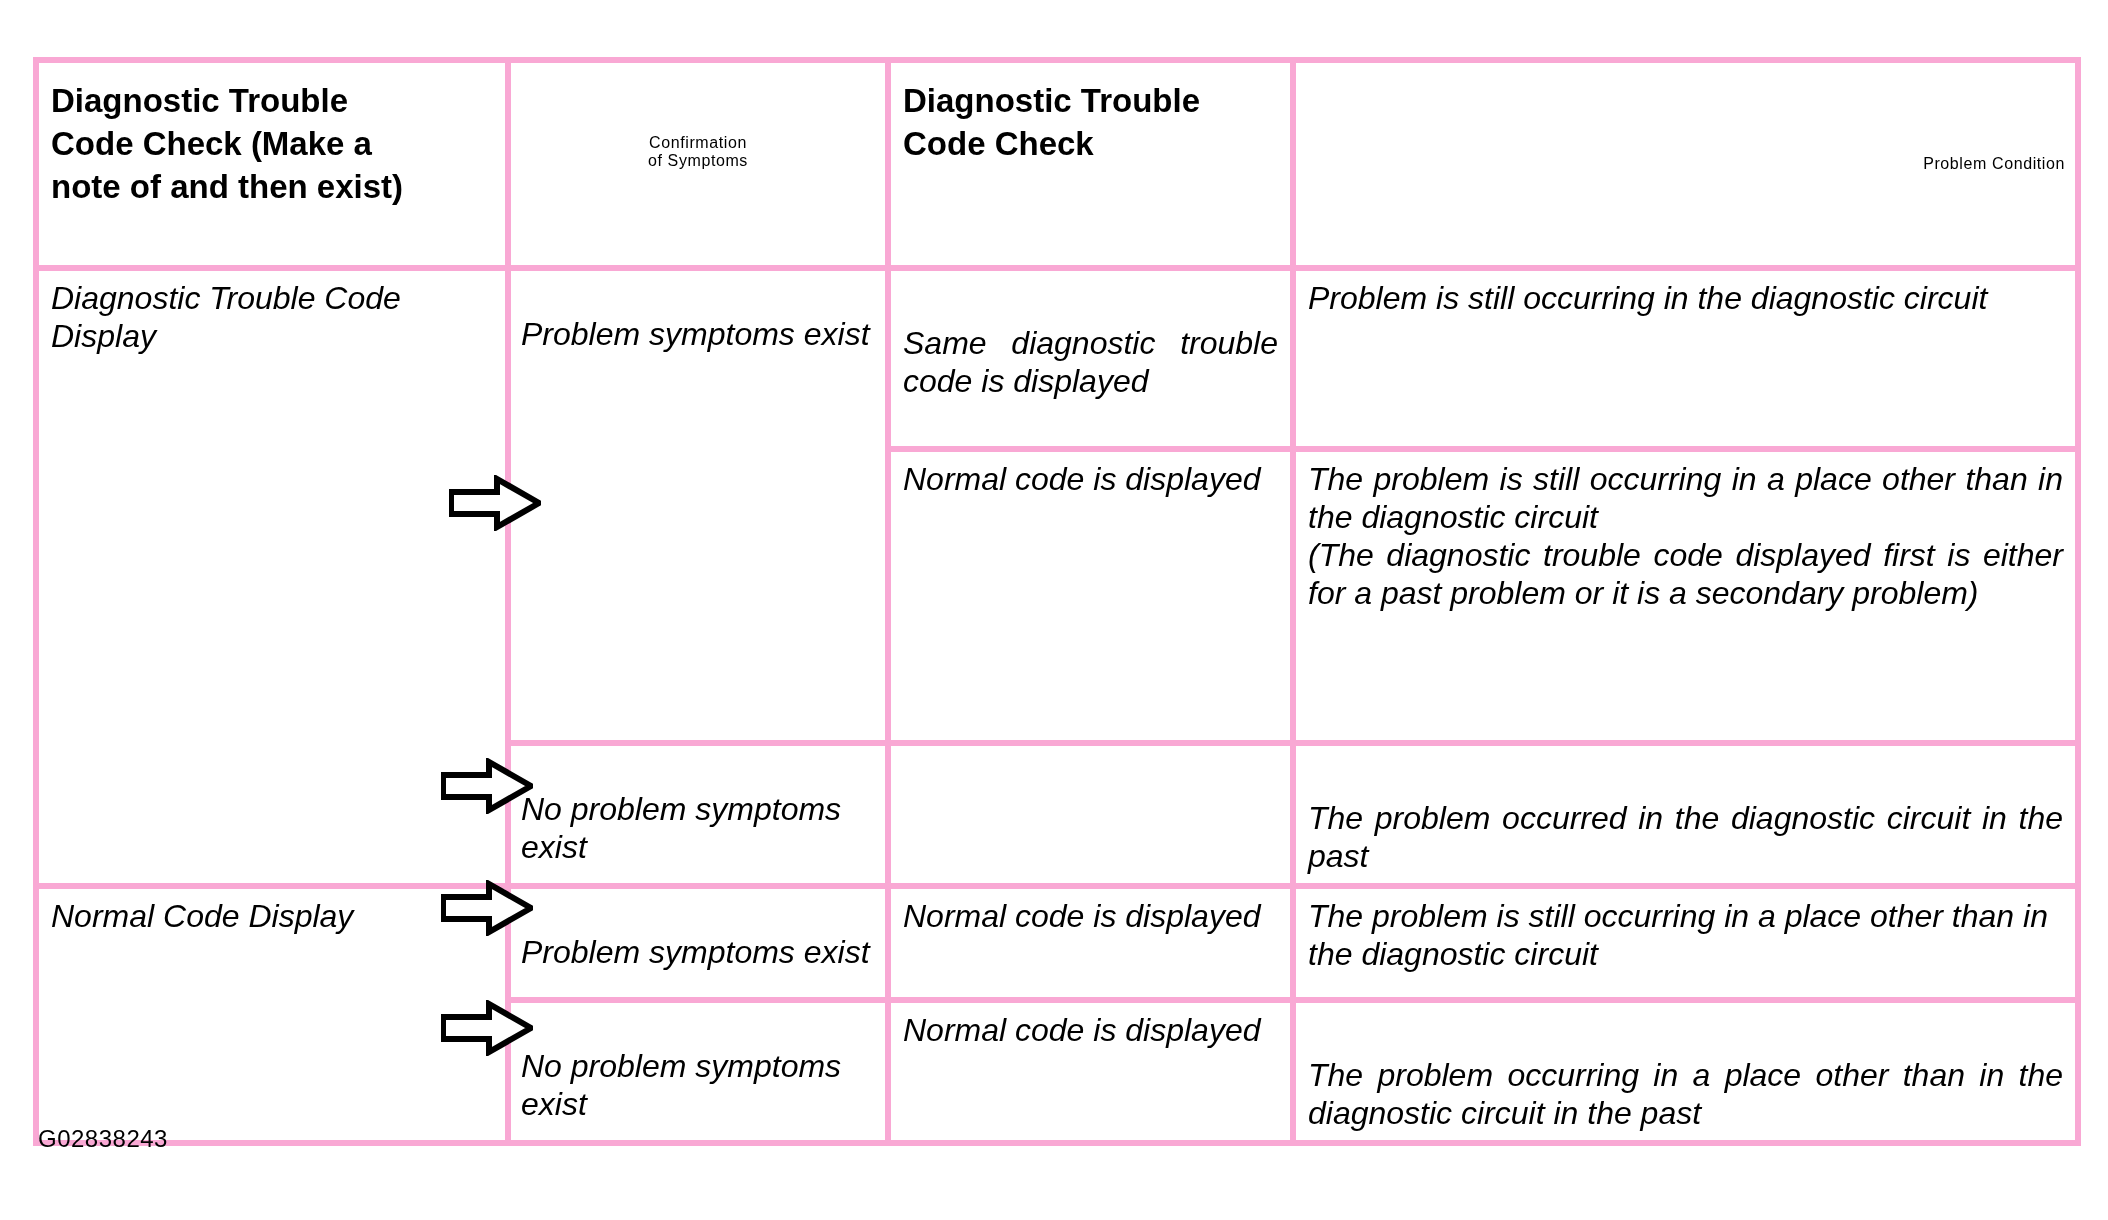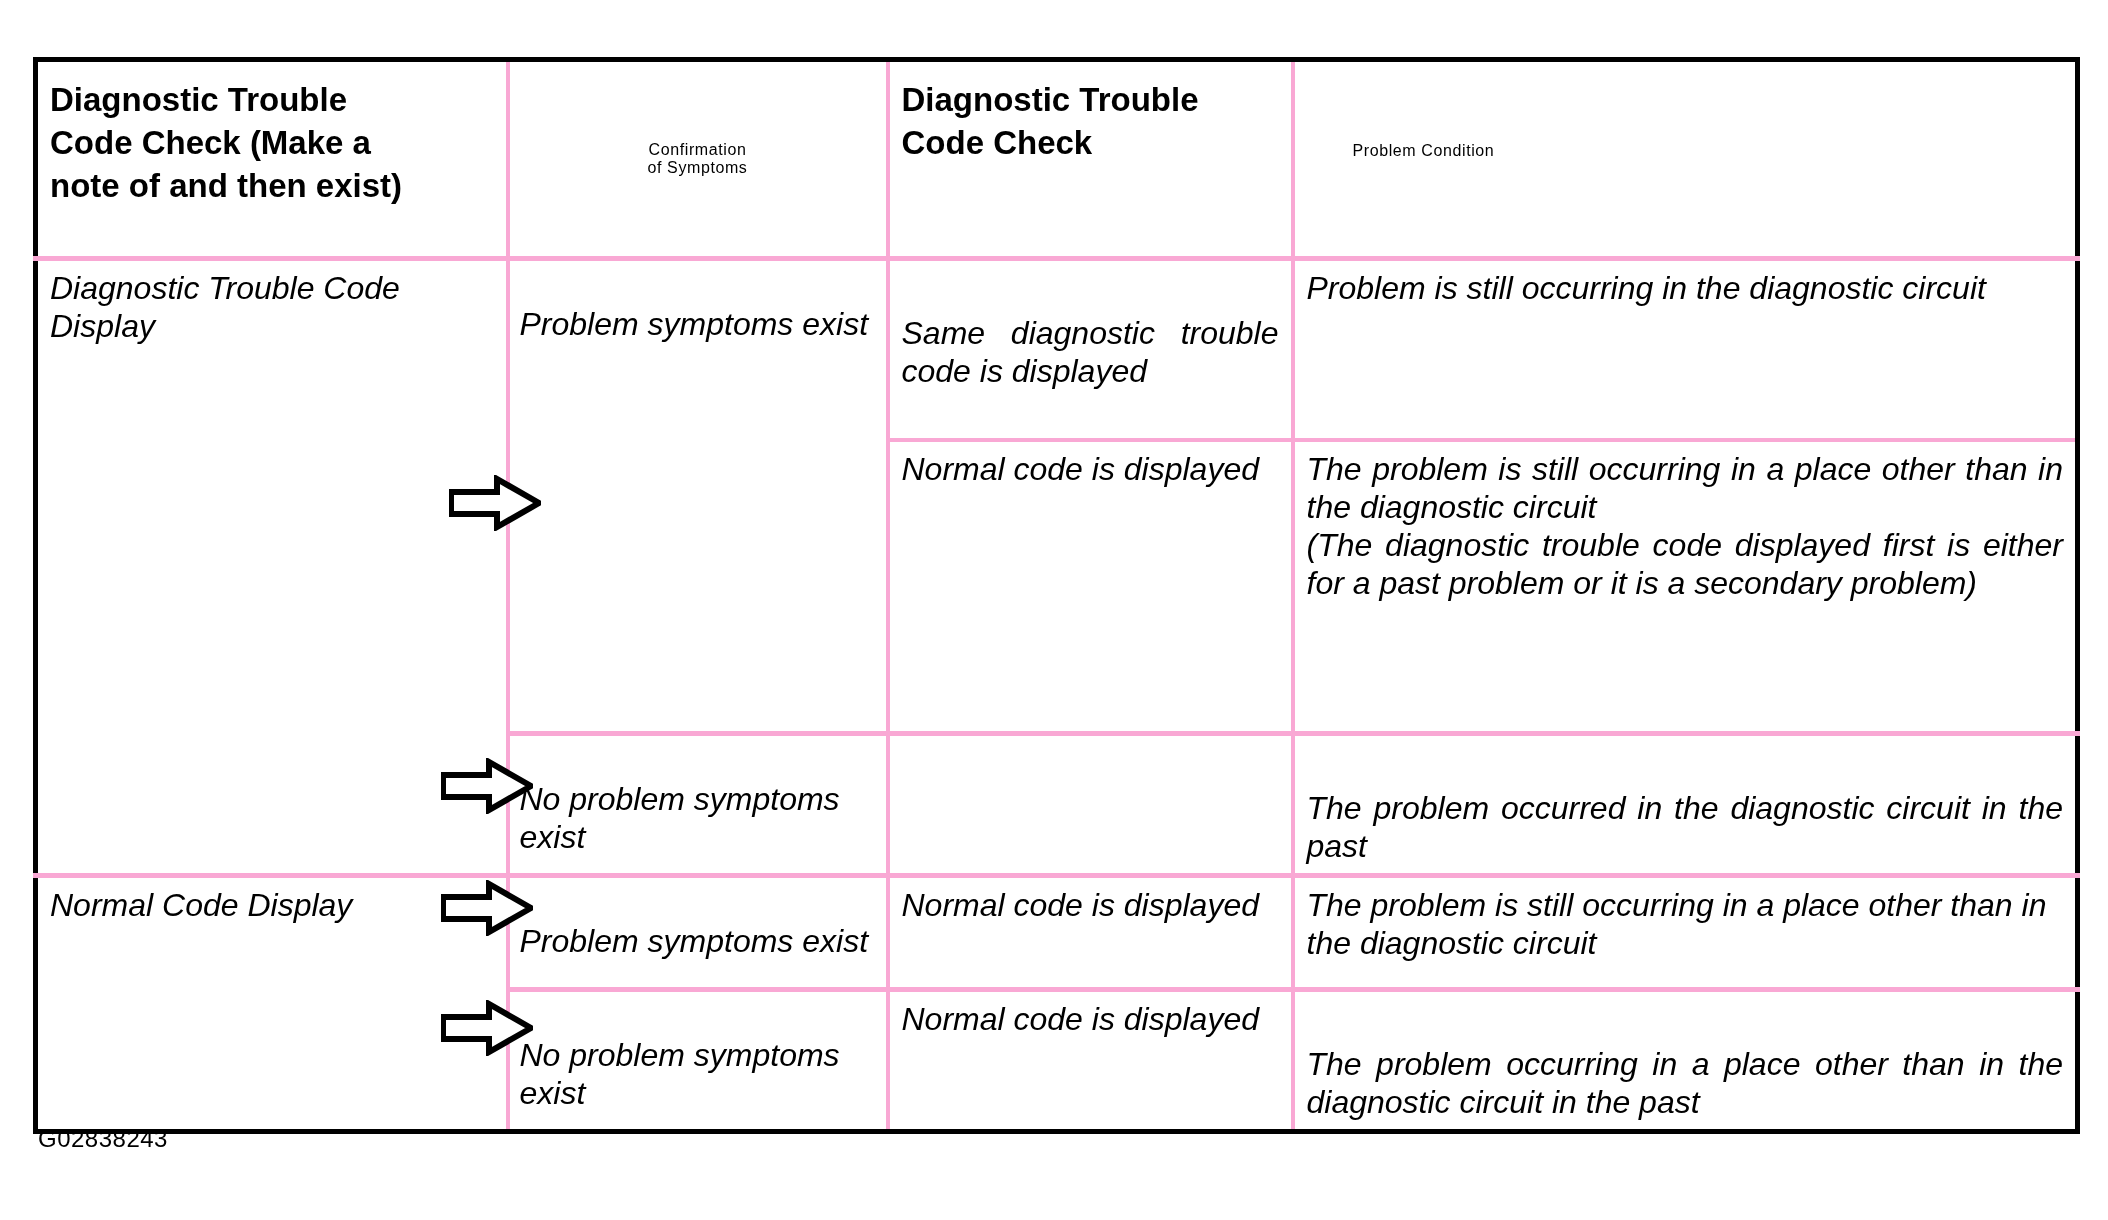--- a/index.html
+++ b/index.html
@@ -27,21 +27,21 @@
     position: absolute;
     left: 33px;
     top: 57px;
     width: 2042px;
     height: 1038px;
     border-collapse: collapse;
     table-layout: fixed;
     border: 5px solid #000;
   }
   #dtc-table td {
-    border: 4px solid #f9a8d4;
+    border: 6px solid #f9a8d4;
     vertical-align: top;
     padding: 0;
     background: #fff;
   }
 
   
   .col-w1 { width: 472px; }
   .col-w2 { width: 380px; }
   .col-w3 { width: 405px; }
   .col-w4 { width: 785px; }
@@ -59,29 +59,28 @@
   }
   .hdr-center {
     text-align: center;
     letter-spacing: 0.6px;
   }
   .hdr-mid {
     display: flex;
     flex-direction: column;
     justify-content: center;
     height: 170px;
-    padding: 12px 10px;
+    padding: 4px 10px;
   }
   .hdr-vcenter {
     display: flex;
     align-items: center;
-    justify-content: flex-start;
+    justify-content: flex-end;
     height: 170px;
-    padding: 4px 10px;
-    margin-left: 48px;
+    padding: 16px 10px;
   }
 
   
   .cell {
     font-size: 32px;
     line-height: 38px;
     padding: 8px 12px 8px 12px;
     font-style: italic;
   }
   .cell.tight { padding-left: 10px; margin-top: 36px; }

